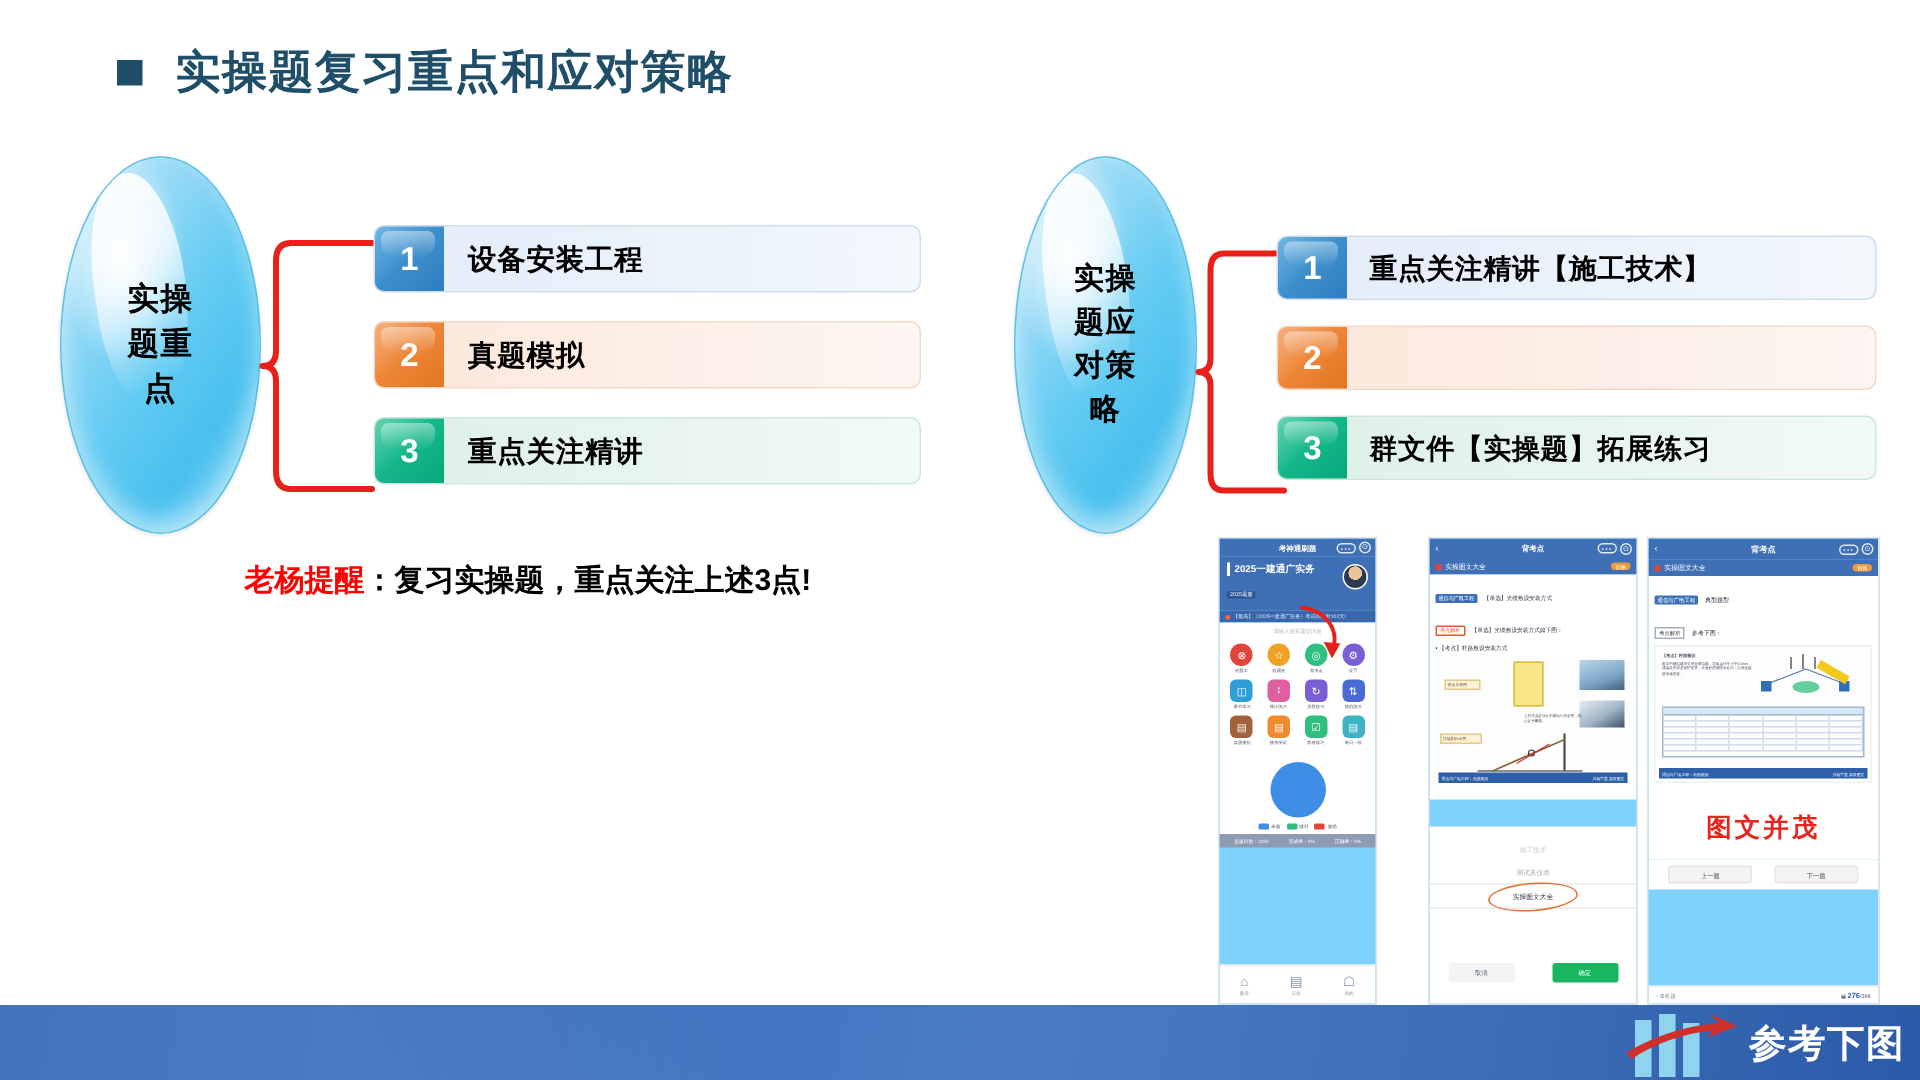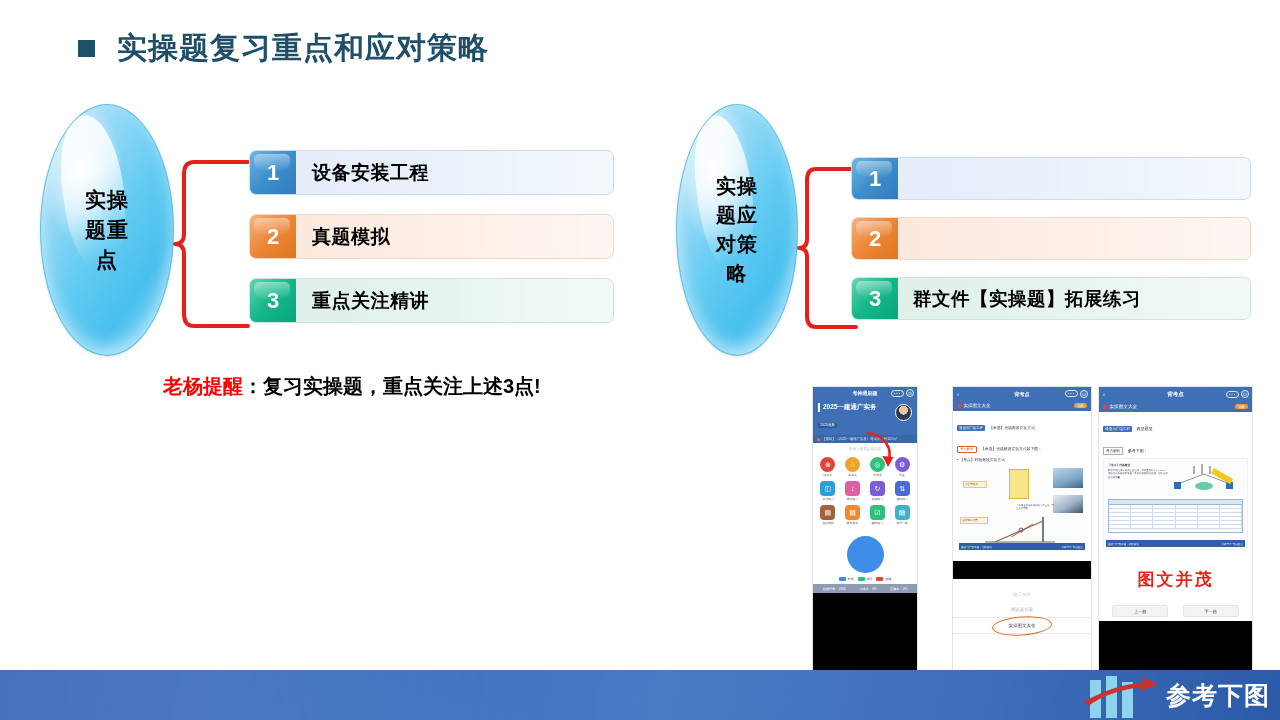--- a/index.html
+++ b/index.html
@@ -91,21 +91,21 @@
   .bg-blue   { background: linear-gradient(90deg, #e3edf8 0%, #eaf2fb 55%, #f3f8fd 100%); border-color:#cfdced; }
   .bg-orange { background: linear-gradient(90deg, #fbe7da 0%, #fdefe7 55%, #fdf6f2 100%); border-color:#f3d9c6; }
   .bg-green  { background: linear-gradient(90deg, #dcf0e8 0%, #e8f5ef 55%, #f2faf7 100%); border-color:#cde6db; }
 
   
   #reminder { position: absolute; left: 163px; top: 373px; font-size: 20px; font-weight: bold; white-space: nowrap; text-align: center; }
   #reminder .red { color: #ff0000; }
   #reminder .blk { color: #000; }
 
   
-  .phone { position: absolute; background: #000000; overflow: hidden; border: 1px solid #e2e4e8; margin-top: 28px; }
+  .phone { position: absolute; background: #7dd3fc; overflow: hidden; border: 1px solid #e2e4e8; }
   #phone-1 { left: 812px;  top: 358px; width: 106px; height: 312px; }
   #phone-2 { left: 952px;  top: 358px; width: 140px; height: 312px; }
   #phone-3 { left: 1098px; top: 358px; width: 155px; height: 312px; }
 
   .ph-header { background: #3f6fb5; color: #fff; display: flex; align-items: center; justify-content: center; position: relative; }
   .ph-header .ph-title { font-size: 5px; font-weight: bold; }
   .ph-back { position: absolute; left: 4px; font-size: 6px; }
   .ph-caps { position: absolute; right: 3px; display: flex; gap: 2px; align-items: center; }
   .cap-pill { width: 13px; height: 7px; border: .5px solid rgba(255,255,255,.85); border-radius: 4px; font-size: 4px;
               display: flex; align-items: center; justify-content: center; color: #fff; letter-spacing: 1px; }
@@ -251,20 +251,21 @@
 
   <div class="bracket" style="left:796px; top:165px;">
     <svg width="62" height="166" viewBox="0 0 62 166">
       <path d="M60 4 H20 Q11 4 11 15 V74 Q11 83 3 83 Q11 83 11 92 V151 Q11 162 20 162 H60" fill="none" stroke="#e8201a" stroke-width="4" stroke-linecap="round" stroke-linejoin="round"></path>
     </svg>
   </div>
 
   <div class="items" id="items-right">
     <div class="item-row bg-blue">
       <div class="item-num tone-blue">1</div>
+      <div class="item-label">重点关注精讲【施工技术】</div>
     </div>
     <div class="item-row bg-orange">
       <div class="item-num tone-orange">2</div>
     </div>
     <div class="item-row bg-green">
       <div class="item-num tone-green">3</div>
       <div class="item-label">群文件【实操题】拓展练习</div>
     </div>
   </div>
 

